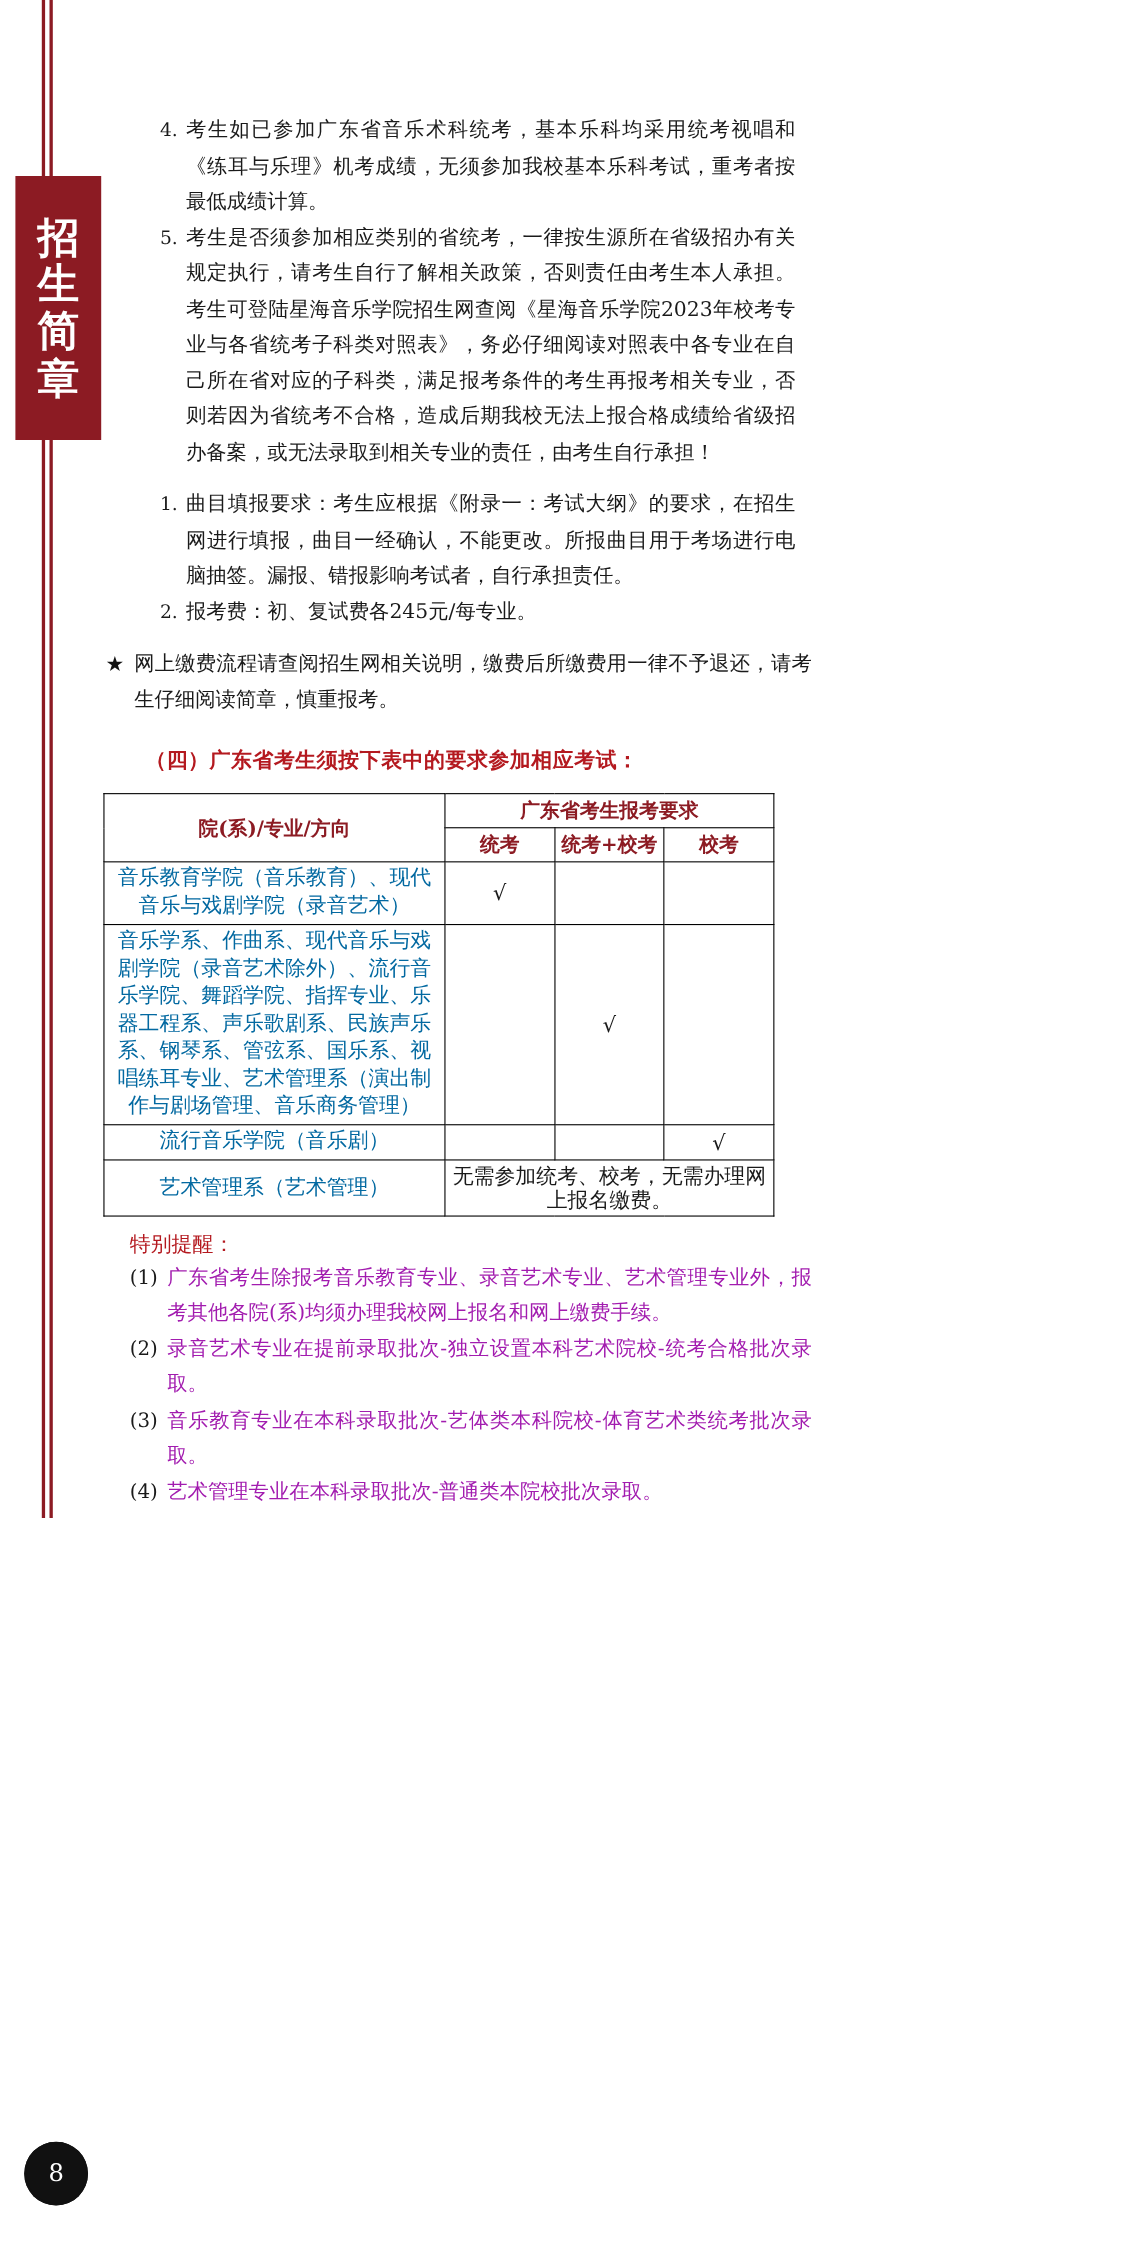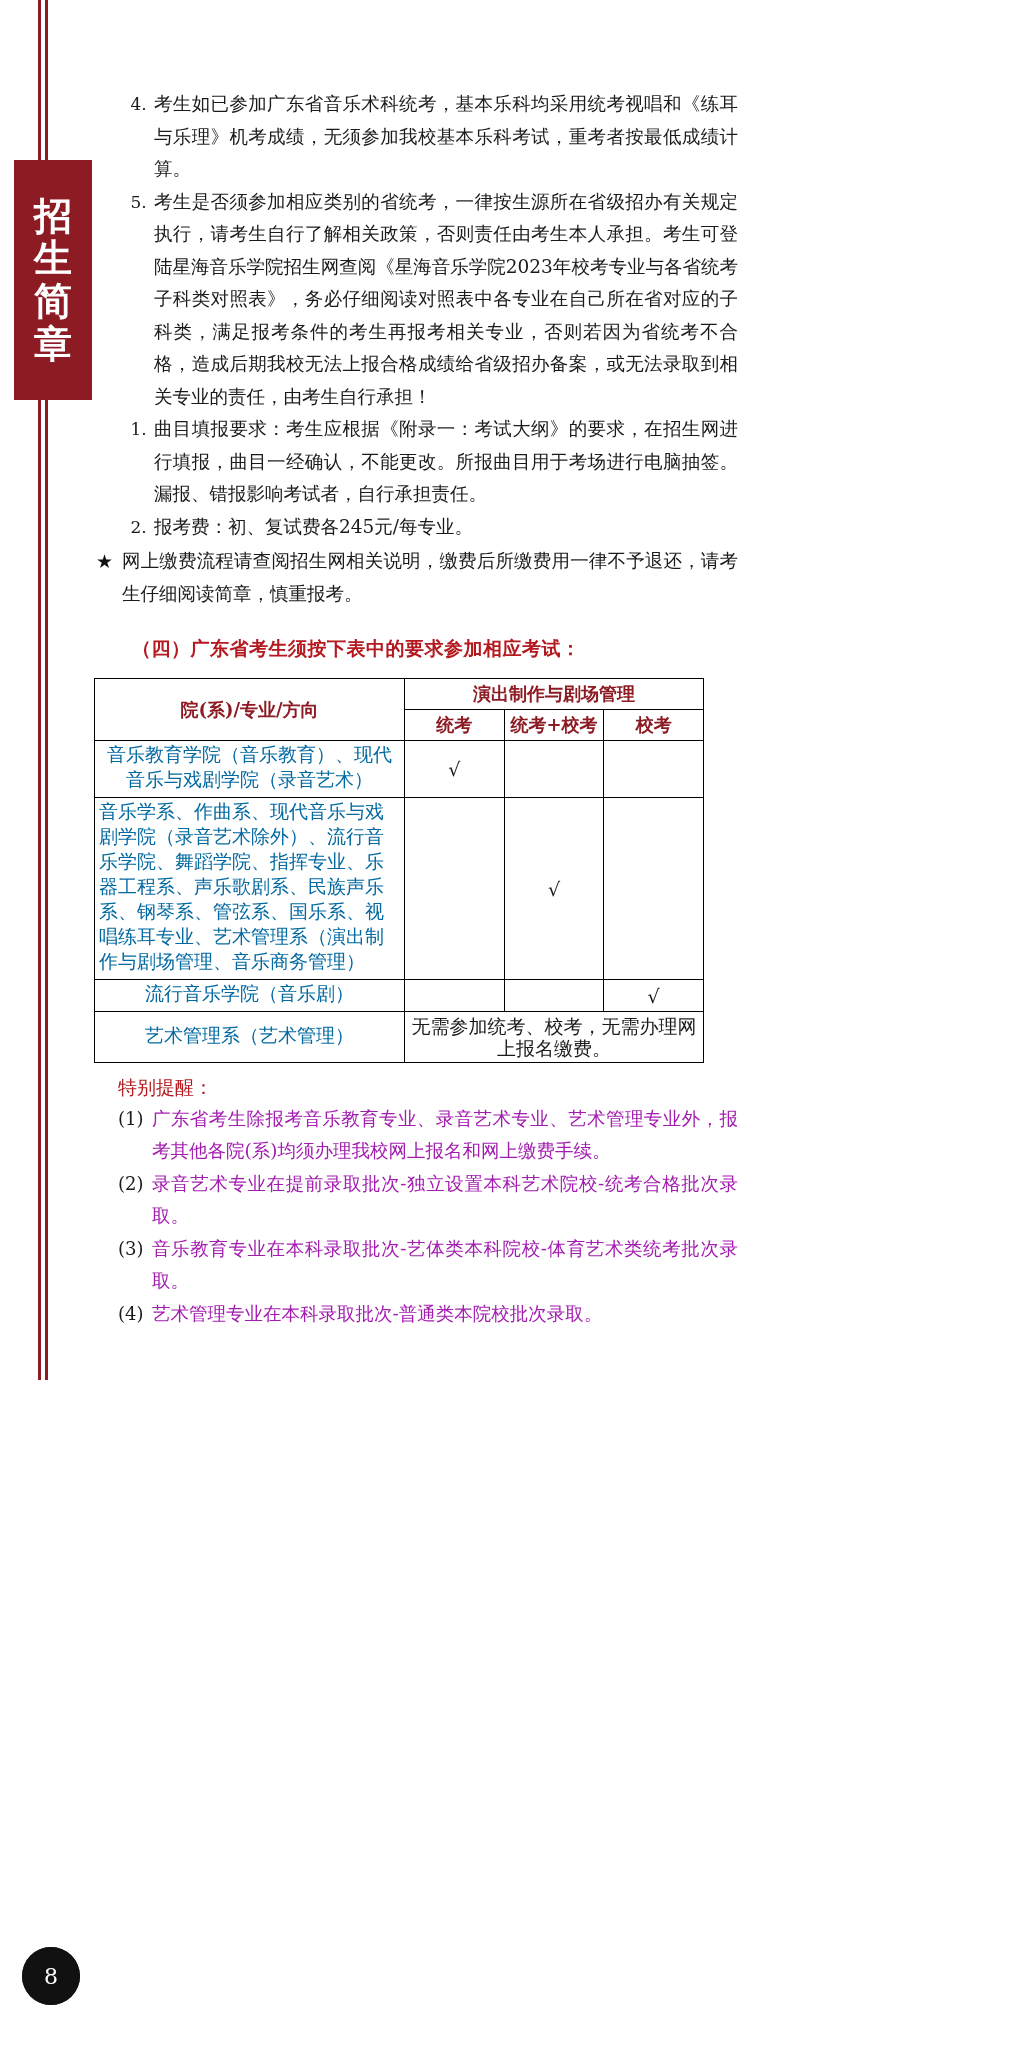--- a/index.html
+++ b/index.html
@@ -38,21 +38,21 @@
 
   
   .content {
     position:absolute;
     left:118px; top:88px;
     width:620px;
   }
 
   
   ol.dec {
-    margin:0; padding:0 0 0 34px;
+    margin:15px; padding:0 0 0 34px;
     list-style:decimal;
   }
   ol.dec > li {
     font-size:18.5px;
     line-height:32.5px;
     color:#1a1a1a;
     text-align:justify;
     margin:0 0 0 0;
     padding-left:2px;
   }
@@ -117,21 +117,21 @@
   .c-both    { width:140px;margin-left:40px; }
   .c-xiaokao { width:68px; }
 
   td.major {
     font-size:19px;
     line-height:25px;
     color:#0369a1;
     font-family:Liberation Mono, monospace;
   }
   td.major.center { text-align:center; }
-  td.major.justify { text-align:left; }
+  td.major.justify { text-align:center; }
   td.mark {
     text-align:center;
     font-size:19px;
     color:#1a1a1a;
   }
   td.note {
     font-size:19px;
     line-height:22px;
     text-align:center;
     color:#1a1a1a;
@@ -208,21 +208,21 @@
     <div class="star-text">网上缴费流程请查阅招生网相关说明，缴费后所缴费用一律不予退还，请考生仔细阅读简章，慎重报考。</div>
   </div>
 
   <div class="sec-head">（四）广东省考生须按下表中的要求参加相应考试：</div>
 
   <div class="tbl-wrap">
     <table class="req">
       <thead>
         <tr>
           <th class="th-major" rowspan="2">院(系)/专业/方向</th>
-          <th class="th-group" colspan="3">演出制作与剧场管理</th>
+          <th class="th-group" colspan="3">广东省考生报考要求</th>
         </tr>
         <tr>
           <th class="th-sub c-tongkao">统考</th>
           <th class="th-sub c-both">统考+校考</th>
           <th class="th-sub c-xiaokao">校考</th>
         </tr>
       </thead>
       <tbody>
         <tr>
           <td class="major center">音乐教育学院（音乐教育）、现代音乐与戏剧学院（录音艺术）</td>

